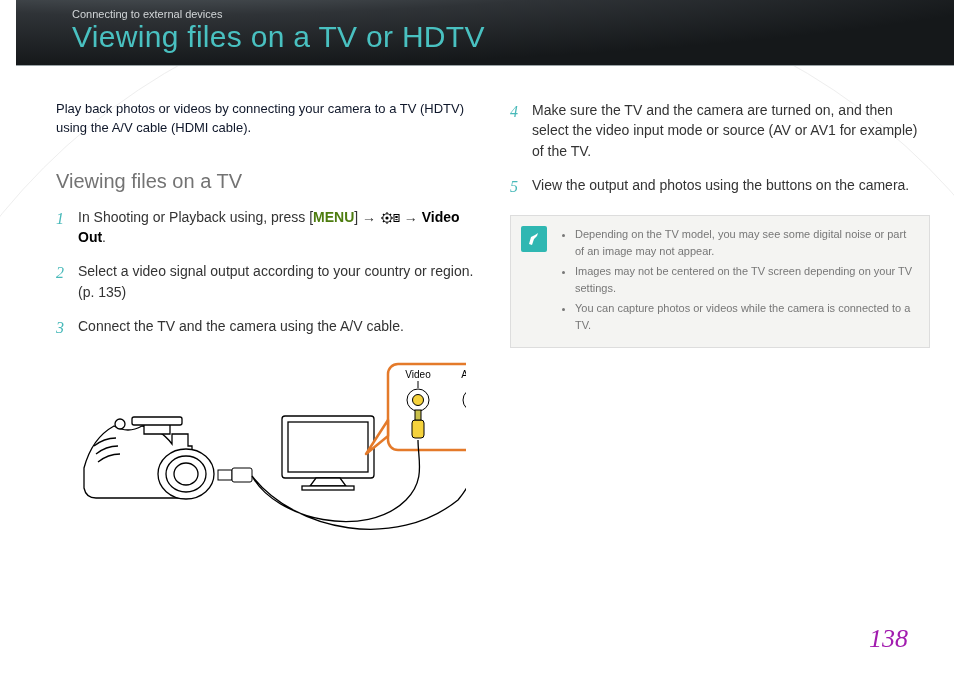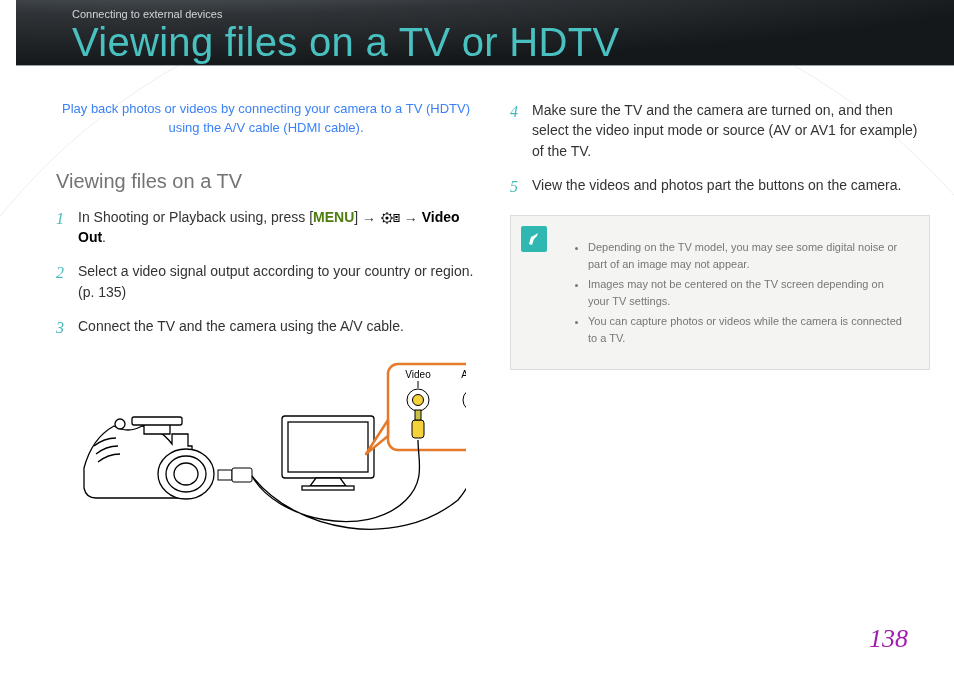--- a/index.html
+++ b/index.html
@@ -3,46 +3,46 @@
 <meta charset="utf-8">
 <style>
   html,body{margin:0;padding:0;width:954px;height:676px;font-family:Arial,Helvetica,sans-serif;color:#4a4a4a;background:#fff;overflow:hidden;}
   .page{position:relative;width:954px;height:676px;}
 
   
   .header{position:absolute;left:16px;top:0;width:954px;height:66px;
     background:radial-gradient(110% 220% at 15% -120%,#b0b7bb 0%,#6a7378 30%,#2f3337 65%,#15181a 100%);}
   .header::after{content:"";position:absolute;left:0;right:0;bottom:0;height:0;border-bottom:1px solid #9aa3a6;}
   .breadcrumb{position:absolute;left:56px;top:8px;font-size:11px;color:#d2d6d8;}
-  .title{position:absolute;left:56px;top:20px;font-size:40px;font-family:"Arial Narrow",Arial,sans-serif;font-stretch:condensed;color:#49c1c1;letter-spacing:0.3px;}
+  .title{position:absolute;left:56px;top:20px;font-size:30px;font-family:"Arial Narrow",Arial,sans-serif;font-stretch:condensed;color:#49c1c1;letter-spacing:0.3px;}
   .tab{position:absolute;right:0;top:0;width:16px;height:66px;background:#e5b52e;}
 
   
   .col{position:absolute;top:100px;width:420px;}
   .colL{left:56px;}
   .colR{left:510px;}
 
-  .intro{font-size:13px;line-height:1.45;color:#3b82f6;text-align:center;}
+  .intro{font-size:13px;line-height:1.45;color:#0f172a;}
   .section-h{font-size:20px;color:#737373;margin-top:32px;margin-bottom:14px;font-weight:400;}
 
   ol.steps{list-style:none;margin:0;padding:0;}
   ol.steps li{position:relative;padding-left:22px;font-size:14px;line-height:1.45;color:#333;margin-bottom:14px;}
   ol.steps li .num{position:absolute;left:0;top:0;font-family:"Times New Roman",serif;font-style:italic;font-size:16px;color:#48b9b9;}
   .menu-label{font-family:"Arial Narrow",Arial,sans-serif;font-weight:bold;color:#4d7c0f;}
   .bold{font-weight:bold;color:#000;}
 
   svg.inline{vertical-align:-3px;}
 
   
   .diagram{margin-top:6px;text-align:center;}
 
   
   .note{position:relative;margin-top:20px;border:1px solid #ddd;background:#f4f4f2;padding:10px 12px 10px 50px;}
   .note .ico{position:absolute;left:10px;top:10px;width:26px;height:26px;background:#2fb7b2;border-radius:2px;display:flex;align-items:center;justify-content:center;}
-  .note ul{list-style:disc;margin:13px;padding-left:14px;}
+  .note ul{list-style:disc;margin:0;padding-left:14px;}
   .note li{font-size:11px;line-height:1.5;color:#777;margin-bottom:4px;}
 
   .pagenum{position:absolute;right:46px;bottom:22px;font-family:"Times New Roman",serif;font-style:italic;font-size:26px;color:#a21caf;}
 
   
   .arc{position:absolute;left:-140px;bottom:-560px;width:1250px;height:1250px;border:1px solid #eee;border-radius:50%;}
 </style>
 </head>
 <body>
 
@@ -155,21 +155,21 @@
   </div>
 
   <div class="col colR">
     <ol class="steps">
       <li>
         <span class="num">4</span>
         <span>Make sure the TV and the camera are turned on, and then select the video input mode or source (AV or AV1 for example) of the TV.</span>
       </li>
       <li>
         <span class="num">5</span>
-        <span>View the videos and photos part the buttons on the camera.</span>
+        <span>View the output and photos using the buttons on the camera.</span>
       </li>
     </ol>
 
     <div class="note">
       <div class="ico">
         <svg width="16" height="16" viewBox="0 0 16 16">
             <path d="M3 13 L5 6 L9 4 L12 2 L11 5 L8 8 L6 14 Z" fill="#fff"></path>
           </svg>
       </div>
       <ul>

